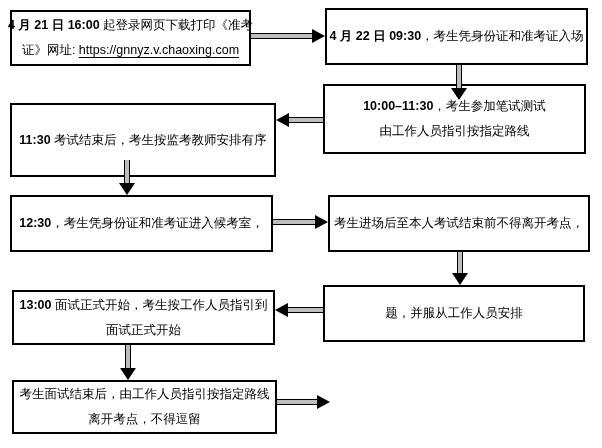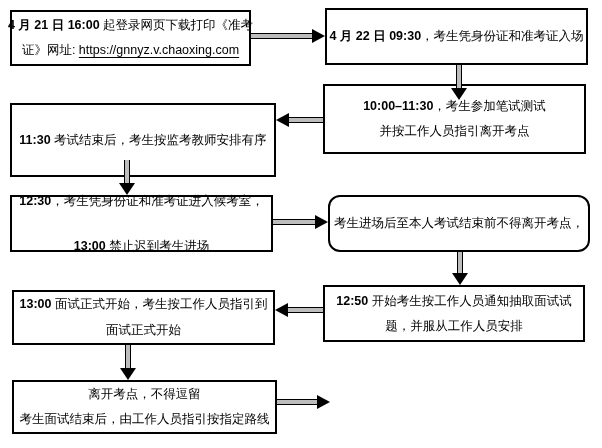--- a/index.html
+++ b/index.html
@@ -22,23 +22,23 @@
     text-decoration-thickness:1px;
     text-underline-offset:3px;
     text-decoration:underline;
   }
   
   #b1  {left:10px;  top:10px;  width:241px; height:56px;}
   #b2  {left:325px; top:8px;   width:263px; height:57px;}
   #b4  {left:323px; top:84px; width:263px; height:70px;}
   #b3  {left:10px;  top:103px; width:266px; height:74px;}
   #b5  {left:10px;  top:195px; width:263px; height:57px;gap:20px;}
-  #b6  {left:328px; top:195px; width:262px; height:57px;border-radius:12px;}
+  #b6  {left:328px; top:195px; width:262px; height:57px;}
   #b8  {left:323px; top:285px; width:262px; height:57px;}
-  #b7  {left:12px;  top:290px; width:263px; height:55px;justify-content:space-between;}
+  #b7  {left:12px;  top:290px; width:263px; height:55px;}
   #b9  {left:12px;  top:380px; width:265px; height:54px;}
   #b10 {left:330px; top:377px; width:260px; height:57px;}
   
   .arrow { position:absolute; }
   .h .shaft {
     position:absolute; top:50%; margin-top:-3px; height:6px; box-sizing:border-box;
     border-top:1.6px solid #000; border-bottom:1.6px solid #000; background:#bdbdbd;
   }
   .h .head { position:absolute; top:50%; margin-top:-7px; width:0; height:0;
     border-top:7px solid transparent; border-bottom:7px solid transparent; }
@@ -73,49 +73,47 @@
     <div class="bline"><span class="b">4 月 21 日 16:00</span><span> 起登录网页下载打印《准考</span></div>
     <div class="bline"><span>证》网址: </span><span class="url">https://gnnyz.v.chaoxing.com</span></div>
   </div>
 
   <div class="box" id="b2">
     <div class="bline"><span class="b">4 月 22 日 09:30</span><span>，考生凭身份证和准考证入场</span></div>
   </div>
 
   <div class="box" id="b4">
     <div class="bline"><span class="b">10:00–11:30</span><span>，考生参加笔试测试</span></div>
-    <div class="bline"><span>并按工作人员指引离开考点</span></div>
+    <div class="bline"><span>由工作人员指引按指定路线</span></div>
   </div>
 
   <div class="box" id="b3">
     <div class="bline"><span class="b">11:30</span><span> 考试结束后，考生按监考教师安排有序</span></div>
   </div>
 
   <div class="box" id="b5">
     <div class="bline"><span class="b">12:30</span><span>，考生凭身份证和准考证进入候考室，</span></div>
-    <div class="bline"><span class="b">13:00</span><span> 禁止迟到考生进场</span></div>
   </div>
 
   <div class="box" id="b6">
     <div class="bline"><span>考生进场后至本人考试结束前不得离开考点，</span></div>
   </div>
 
   <div class="box" id="b8">
-    <div class="bline"><span class="b">12:50</span><span> 开始考生按工作人员通知抽取面试试</span></div>
     <div class="bline"><span>题，并服从工作人员安排</span></div>
   </div>
 
   <div class="box" id="b7">
     <div class="bline"><span class="b">13:00</span><span> 面试正式开始，考生按工作人员指引到</span></div>
     <div class="bline"><span>面试正式开始</span></div>
   </div>
 
   <div class="box" id="b9">
+    <div class="bline"><span>考生面试结束后，由工作人员指引按指定路线</span></div>
     <div class="bline"><span>离开考点，不得逗留</span></div>
-    <div class="bline"><span>考生面试结束后，由工作人员指引按指定路线</span></div>
   </div>
 
 
   <div class="arrow h right" id="a1">
       <div class="shaft"></div>
       <div class="head"></div>
     </div>
   <div class="arrow v" id="a2">
       <div class="shaft"></div>
       <div class="head"></div>

